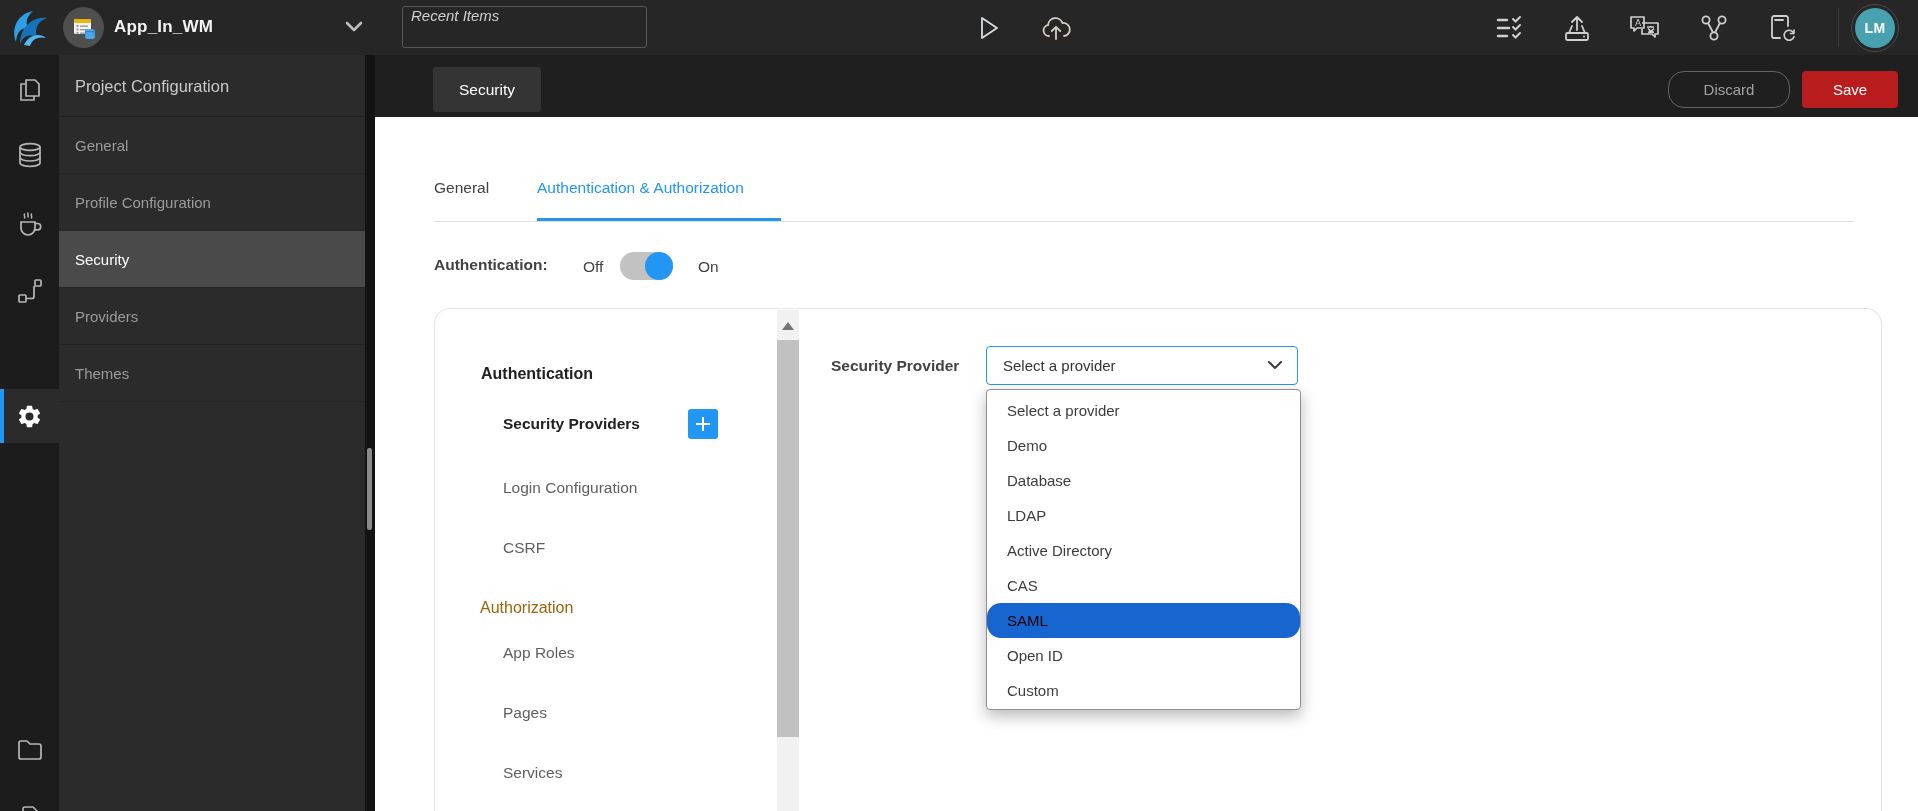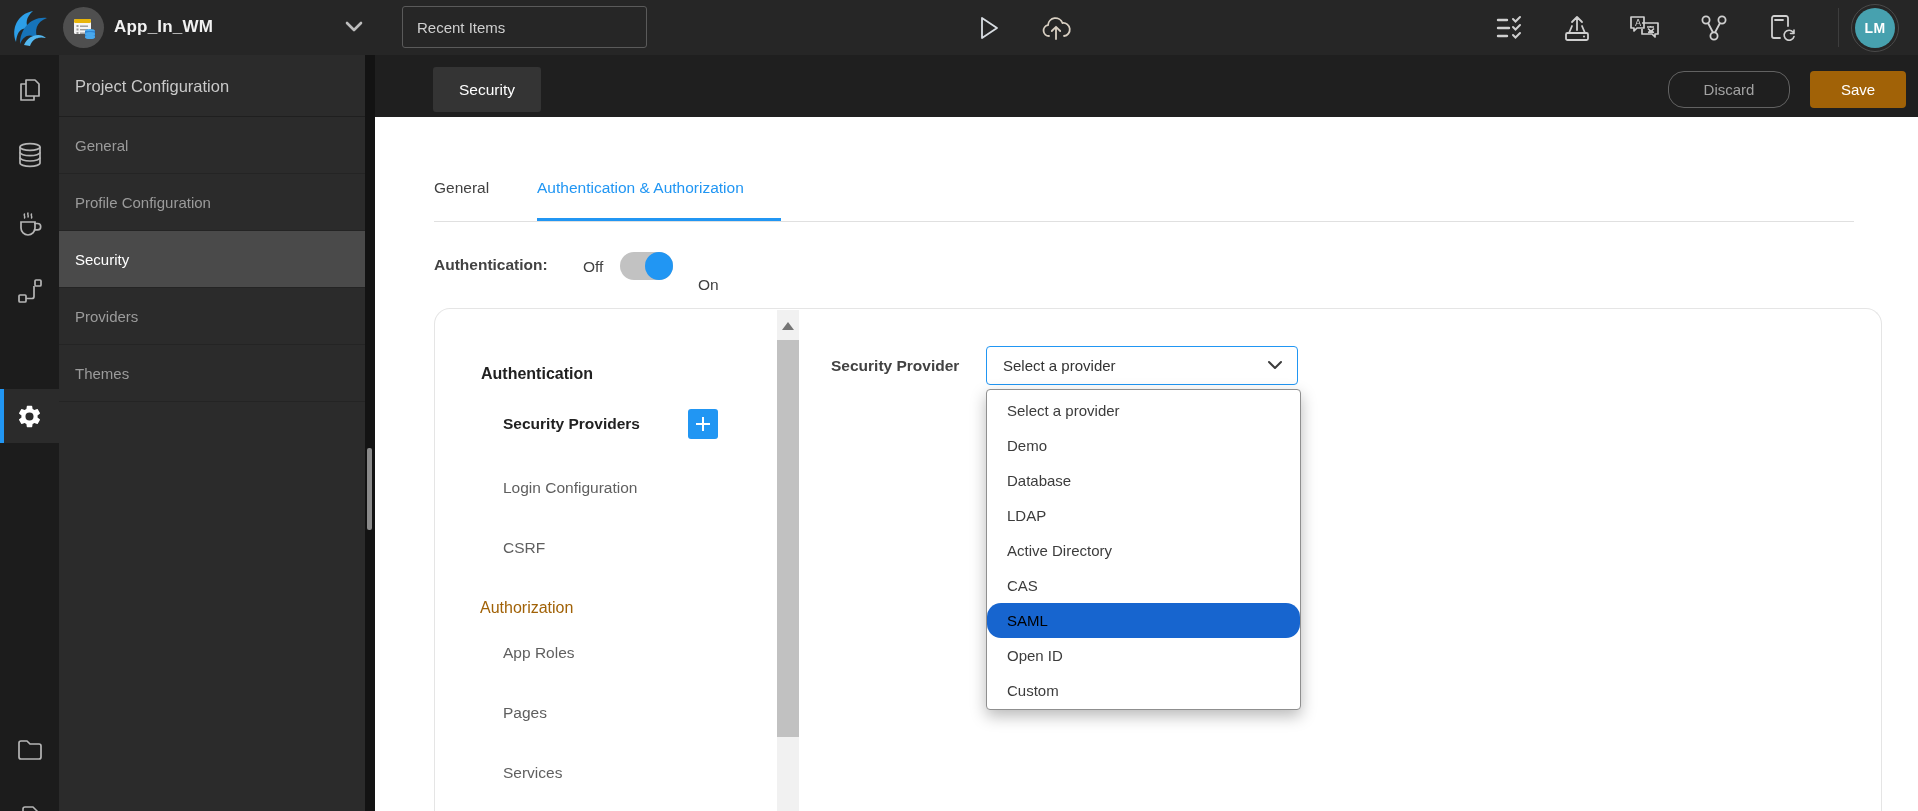--- a/index.html
+++ b/index.html
@@ -7,21 +7,21 @@
     font-family:"Liberation Sans","DejaVu Sans",sans-serif; }
 
   
   .topbar { position:absolute; left:0; top:0; width:1918px; height:55px; background:#262626; z-index:30; }
   .logo { position:absolute; left:7px; top:5px; width:45px; height:45px; }
   .app-badge { position:absolute; left:63px; top:7px; width:41px; height:41px; border-radius:50%;
     background:#4f4f4f; display:flex; align-items:center; justify-content:center; }
   .app-title { position:absolute; left:114px; top:17px; color:#f2f2f2; font-size:17px; font-weight:700; letter-spacing:.2px; }
   .top-chevron { position:absolute; left:344px; top:20px; }
   .recent-box { position:absolute; left:402px; top:6px; width:245px; height:42px; border:1px solid #5a5a5a;
-    border-radius:3px; color:#cfcfcf; font-size:15px; display:flex; align-items:center; padding-left:14px; background:transparent; }
+    border-radius:3px; color:#cfcfcf; font-size:15px; display:flex; align-items:flex-start; padding-left:8px; background:transparent;font-style:italic; }
   .top-icon { position:absolute; top:11px; width:34px; height:34px; display:flex; align-items:center; justify-content:center; }
   .top-divider { position:absolute; left:1838px; top:8px; width:1px; height:39px; background:#3d3d3d; }
   .avatar-ring { position:absolute; left:1851px; top:4px; width:48px; height:48px; border-radius:50%;
     border:1px solid #4a4a4a; display:flex; align-items:center; justify-content:center; }
   .avatar { width:40px; height:40px; border-radius:50%; background:#47a1af; color:#fff; font-size:14px;
     font-weight:700; display:flex; align-items:center; justify-content:center; letter-spacing:.5px; }
 
   
   .rail { position:absolute; left:0; top:55px; width:59px; height:756px; background:#1c1c1c; z-index:20; }
   .rail-item { position:absolute; left:0; width:59px; height:54px; display:flex; align-items:center; justify-content:center; }
@@ -39,33 +39,33 @@
   .scroll-strip { position:absolute; left:365px; top:55px; width:10px; height:756px; background:#131313; z-index:20; }
   .strip-thumb { position:absolute; left:2px; top:393px; width:5px; height:82px; background:#8a8a8a; border-radius:2px; }
 
   
   .page-header { position:absolute; left:375px; top:55px; width:1543px; height:62px; background:#1f1f1f; z-index:10; }
   .sec-tab { position:absolute; left:58px; top:12px; height:45px; padding:0 26px; background:#343434;
     border-radius:3px; color:#fff; font-size:15.5px; display:flex; align-items:center; }
   .btn-discard { position:absolute; left:1293px; top:16px; width:122px; height:37px; border:1px solid #626262;
     border-radius:16px; background:transparent; color:#a2a2a2; font-size:15px; font-family:inherit; cursor:pointer; }
   .btn-save { position:absolute; left:1427px; top:16px; width:96px; height:37px; border:none; border-radius:4px;
-    background:#a16207; color:#fff; font-size:15px; font-family:inherit; cursor:pointer;margin-left:8px; }
+    background:#b91c1c; color:#fff; font-size:15px; font-family:inherit; cursor:pointer; }
 
   
   .content { position:absolute; left:375px; top:117px; width:1543px; height:694px; background:#fff; }
   .tab { position:absolute; top:62px; font-size:15.5px; color:#424242; cursor:pointer; }
   .tab.general { left:59px; }
   .tab.auth { left:162px; color:#2196f3; }
   .tab-underline { position:absolute; left:162px; top:101px; width:244px; height:4px; background:#2196f3; }
   .tab-divider { position:absolute; left:59px; top:104px; width:1420px; height:1px; background:#e0e0e0; }
 
   .auth-label { position:absolute; left:59px; top:139px; font-size:15.5px; font-weight:700; color:#424242; }
   .off-label { position:absolute; left:208px; top:141px; font-size:15.5px; color:#424242; }
-  .on-label  { position:absolute; left:323px; top:141px; font-size:15.5px; color:#424242;margin-top:18px; }
+  .on-label  { position:absolute; left:323px; top:141px; font-size:15.5px; color:#424242; }
   .toggle { position:absolute; left:245px; top:135px; width:53px; height:28px; border-radius:14px; background:#c2c2c2; cursor:pointer; }
   .toggle-thumb { position:absolute; right:0; top:0; width:28px; height:28px; border-radius:50%; background:#2196f3; }
 
   
   .panel { position:absolute; left:59px; top:191px; width:1448px; height:503px; border:1px solid #e5e5e5;
     border-bottom:none; border-radius:16px 16px 0 0; background:#fff; }
   .nav-item { position:absolute; font-size:15.5px; color:#5f5f5f; cursor:pointer; white-space:nowrap; }
   .nav-item.bold { color:#212121; font-weight:700; }
   .nav-section { position:absolute; font-size:16px; color:#a16207; }
   .nav-header { position:absolute; left:46px; top:56px; font-size:16px; font-weight:700; color:#212121;text-align:right; }

